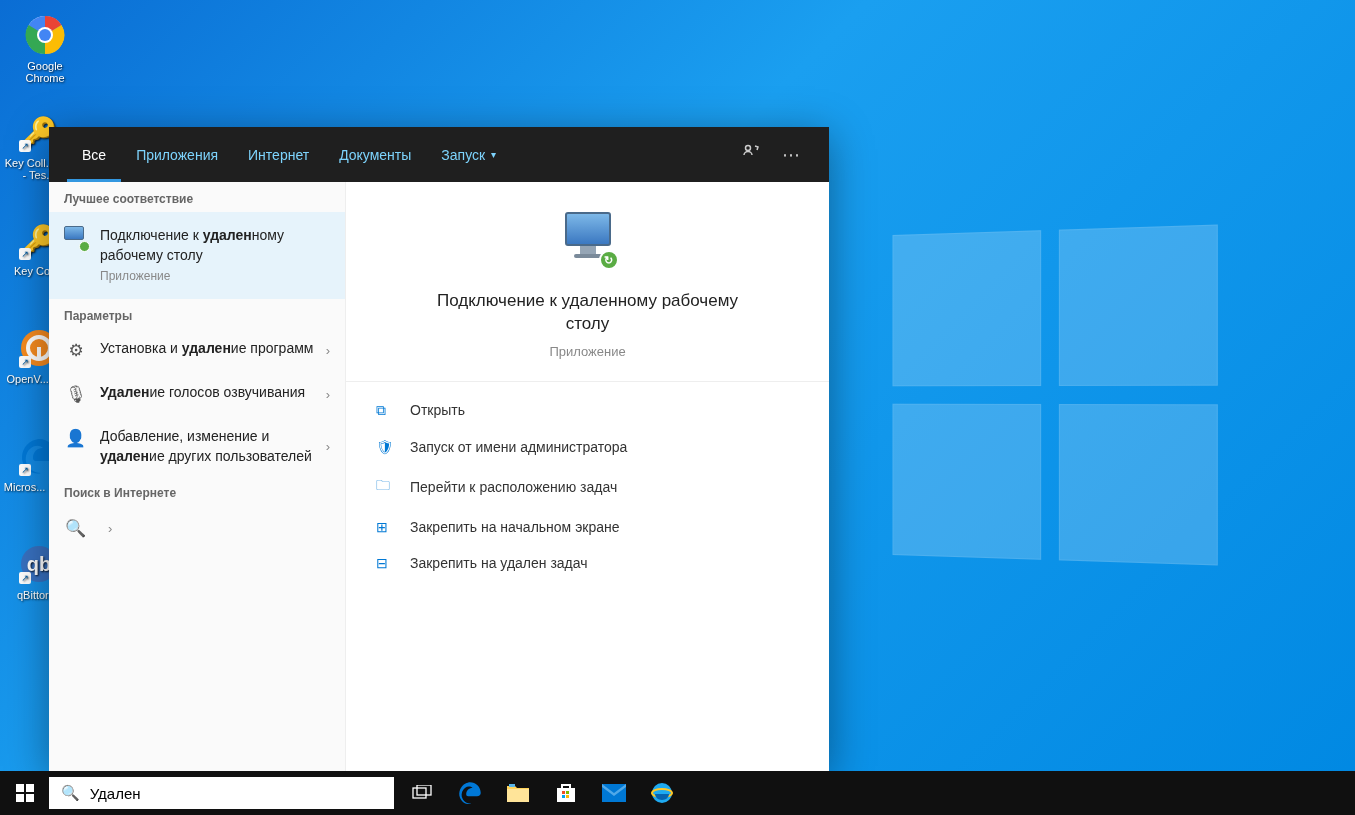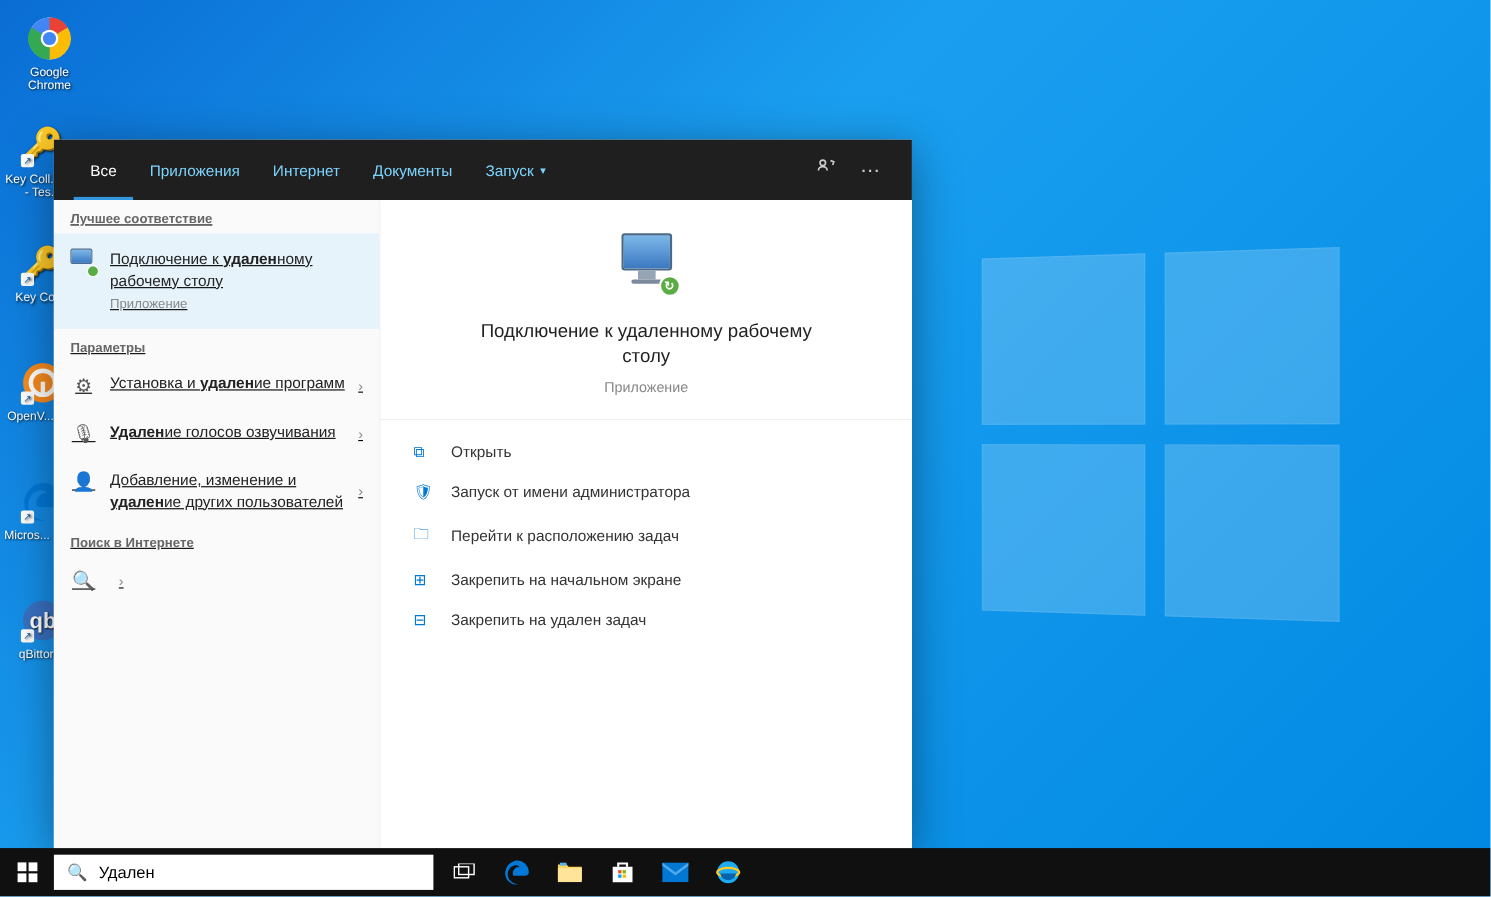--- a/index.html
+++ b/index.html
@@ -64,21 +64,21 @@
       font-size: 14px;
       padding: 0 18px;
     }
     .search-tabs .tab { padding: 0 15px; height: 100%; display:flex; align-items:center; cursor:pointer; color:#7dd3fc; }
     .search-tabs .tab.active { color:#fff; border-bottom: 3px solid #3397e0; padding-top:3px; }
     .search-tabs .tab .chev { margin-left:6px; font-size:10px;}
     .search-tabs .spacer { flex: 1; }
     .search-tabs .tab-icon { width:40px; text-align:center; font-size:18px; cursor:pointer; color:#ccc;}
 
     .search-body { flex:1; display:flex; background:#fff; }
-    .search-left { width: 297px; background:#fafafa; border-right:1px solid #eee; overflow:hidden;text-decoration:underline; }
+    .search-left { width: 297px; background:#fafafa; border-right:1px solid #eee; overflow:hidden; }
     .search-right { flex:1; background:#fff; display:flex; flex-direction:column; }
 
     .section-header {
       padding: 10px 15px 6px;
       font-size: 12px;
       color: #666;
       font-weight: 600;
     }
     .result-item {
       display:flex; align-items:flex-start;

